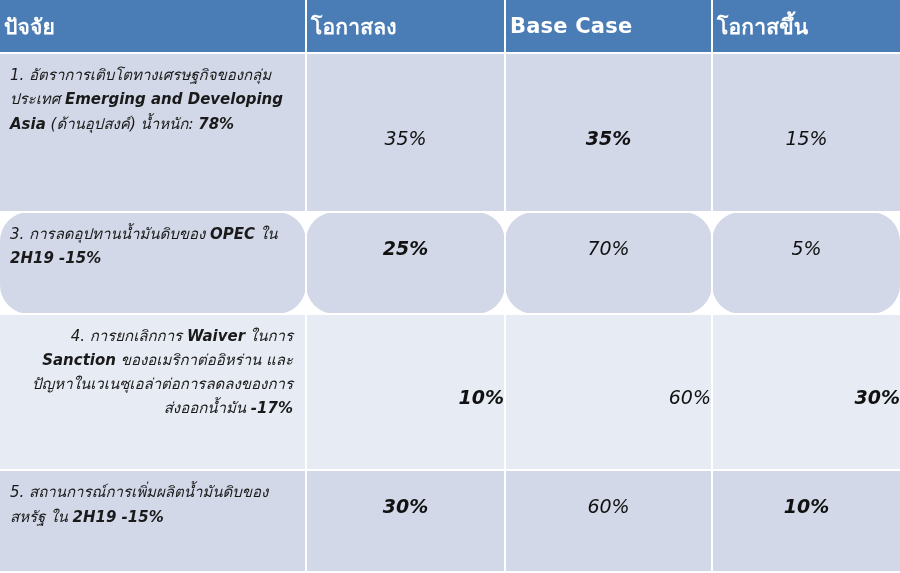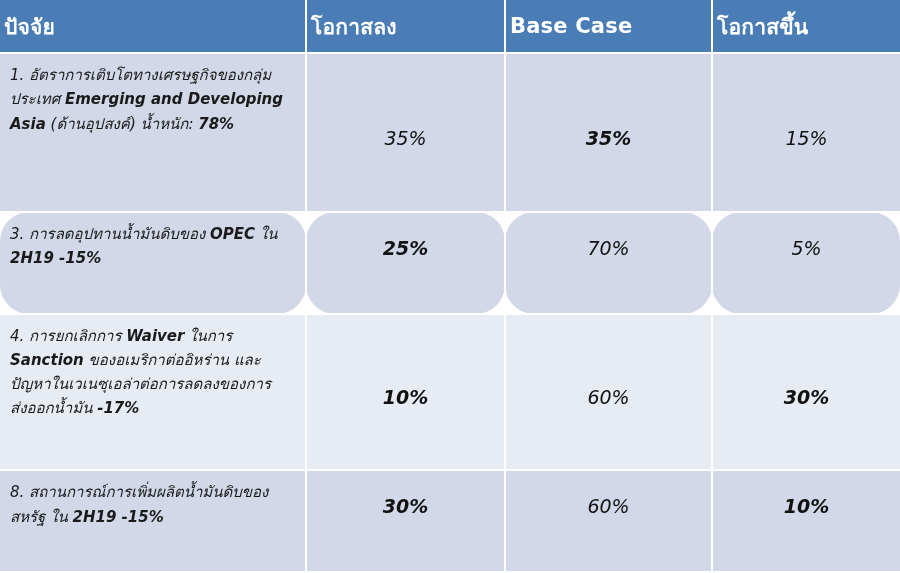--- a/index.html
+++ b/index.html
@@ -73,21 +73,21 @@
     color: #111111;
     padding-top: 24px;
   }
   td.val.b { font-weight: bold; }
   td.val.mid { vertical-align: middle; padding-top: 11px; }
 
   
   tr.r1 td { height: 130px; }
   tr.r2 td { height: 67px; }
   tr.r3 td { height: 68px; border-radius: 29px; }
-  tr.r4 td { height: 128px; }
+  tr.r4 td { height: 128px; text-align: right; }
   tr.r5 td { height: 68px; }
 </style>
 </head>
 <body>
 
 <div class="table-wrap">
   <table class="risk-table">
     <colgroup>
       <col class="c-factor">
         <col class="c-down">
@@ -133,21 +133,21 @@
           <div><span>ปัญหาในเวเนซุเอล่าต่อการลดลงของการ</span></div>
           <div><span>ส่งออกน้ำมัน </span><span class="num-em">-17%</span></div>
         </td>
         <td class="val mid b">10%</td>
         <td class="val mid">60%</td>
         <td class="val mid b">30%</td>
       </tr>
 
       <tr class="r5 shade-a">
         <td class="factor">
-          <div><span>8. สถานการณ์การเพิ่มผลิตน้ำมันดิบของ</span></div>
+          <div><span>5. สถานการณ์การเพิ่มผลิตน้ำมันดิบของ</span></div>
           <div><span>สหรัฐ  ใน </span><span class="num-em">2H19 -15%</span></div>
         </td>
         <td class="val b">30%</td>
         <td class="val">60%</td>
         <td class="val b">10%</td>
       </tr>
 
     </tbody>
   </table>
 </div>

